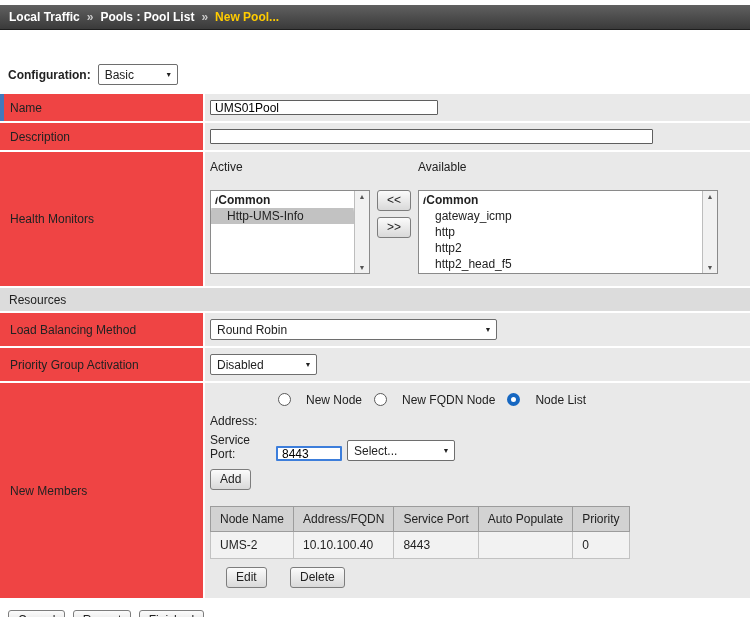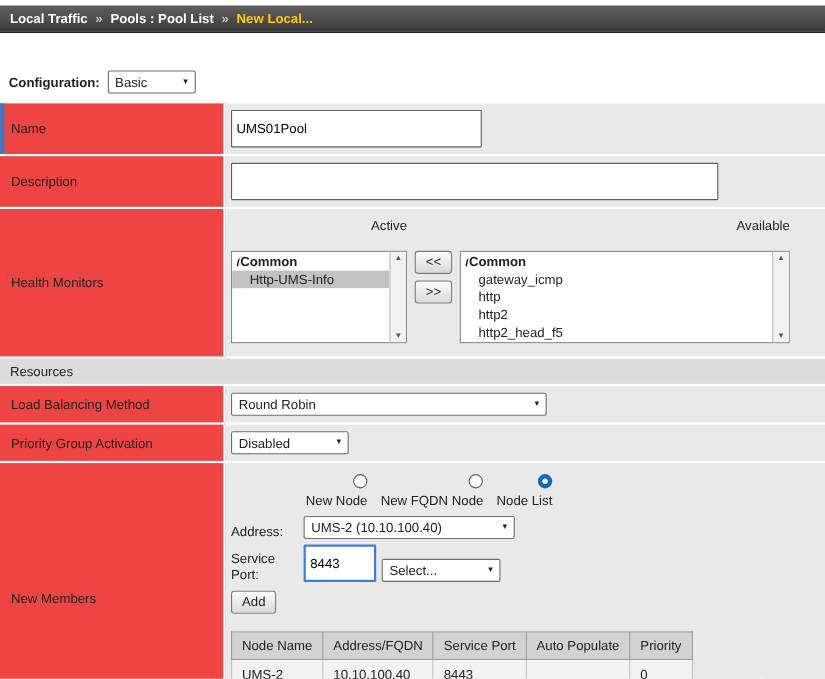--- a/index.html
+++ b/index.html
@@ -32,21 +32,21 @@
   .select {
     display: inline-flex; align-items: center; justify-content: space-between;
     background: #fff; border: 1px solid #6e6e6e; border-radius: 2px;
     height: 21px; padding-left: 6px; cursor: pointer; flex: none;
   }
   .select .sel-text { white-space: nowrap; overflow: hidden; }
   .select .arrow { width: 16px; text-align: center; font-size: 7px; color: #222; flex: none; }
 
   
   .text-input {
-    height: 34px; border: 1px solid #5f5f5f; border-radius: 1px;
+    height: 15px; border: 1px solid #5f5f5f; border-radius: 1px;
     background: #fff; font-family: inherit; font-size: 12px; padding: 0 4px;
   }
   .text-input.focused { border: 2px solid #3d7edb; }
 
   
   .form-table { width: 750px; }
   .form-row { display: flex; border-bottom: 2px solid #ffffff; }
   .row-label {
     width: 205px; flex: none; background: #ef4444;
     border-right: 2px solid #ffffff;
@@ -56,21 +56,21 @@
   .row-content { flex: 1; background: #e9e9e9; display: flex; align-items: center; padding: 6px 6px 6px 5px; }
   .row-content.stack { display: block; }
 
   .section-bar {
     background: #dcdcdc; border-bottom: 2px solid #ffffff;
     font-weight: normal; padding: 5px 9px; height: 25px;
   }
 
   
   .hm-content { padding: 8px 6px 12px 5px; align-items: flex-start; }
-  .hm-title { text-align: right; padding-bottom: 16px; }
+  .hm-title { text-align: left; padding-bottom: 16px; }
   .listbox { background: #fff; border: 1px solid #8a8a8a; height: 84px; display: flex; }
   .lb-inner { flex: 1; overflow: hidden; border-radius: 21px; }
   .lb-group { font-weight: bold; padding: 2px 4px 1px 4px; }
   .lb-item { padding: 1px 4px 1px 16px; cursor: pointer; white-space: nowrap; }
   .lb-item.selected { background: #c2c2c2; }
   .lb-scroll {
     width: 15px; flex: none; background: #f1f1f1; border-left: 1px solid #bdbdbd;
     display: flex; flex-direction: column; justify-content: space-between; align-items: center;
     font-size: 7px; color: #555; padding: 2px 0; cursor: pointer;
   }
@@ -82,21 +82,21 @@
     display: inline-block;
     background: linear-gradient(#fbfbfb, #d9d9d9);
     border: 1px solid #7d7d7d; border-radius: 3px;
     padding: 2px 9px; font-size: 12px; font-family: inherit;
     color: #222; cursor: pointer; line-height: 15px;
   }
 
   
   .nm-content { padding: 8px 6px 10px 5px; }
   .nm-radios { margin: 2px 0 7px 68px; display: flex; align-items: center; }
-  .radio-option { display: inline-flex; align-items: flex-end; gap: 4px; margin-right: 12px; cursor: pointer; flex-direction: column; }
+  .radio-option { display: inline-flex; align-items: flex-start; gap: 15px; margin-right: 12px; cursor: pointer; }
   .radio {
     width: 13px; height: 13px; border-radius: 50%;
     border: 1px solid #5a5a5a; background: #fff; flex: none;
   }
   .radio.selected { border: 4px solid #1667c1; }
   .nm-line { display: flex; align-items: flex-end; margin-bottom: 5px; }
   .nm-label { display: inline-block; width: 66px; flex: none; }
   .nm-add { margin-top: 3px; }
 
   .member-table { border-collapse: collapse; margin: 16px 0 8px 0; }
@@ -115,21 +115,21 @@
   .footer .btn { margin-right: 4px; }
 </style>
 </head>
 <body>
 
 <div class="breadcrumb-bar">
   <span class="crumb">Local Traffic</span>
   <span class="sep">»</span>
   <span class="crumb">Pools : Pool List</span>
   <span class="sep">»</span>
-  <span class="crumb current">New Local...</span>
+  <span class="crumb current">New Pool...</span>
 </div>
 
 <div class="config-row">
   <span class="config-label">Configuration:</span>
   <div class="select" style="width:80px">
     <span class="sel-text">Basic</span>
     <span class="arrow">▼</span>
   </div>
 </div>
 
@@ -238,24 +238,20 @@
           <span>New FQDN Node</span>
         </label>
         <label class="radio-option">
           <span class="radio selected"></span>
           <span>Node List</span>
         </label>
       </div>
 
       <div class="nm-line">
         <span class="nm-label">Address:</span>
-        <div class="select" style="width:192px">
-          <span class="sel-text">UMS-2 (10.10.100.40)</span>
-          <span class="arrow">▼</span>
-        </div>
       </div>
 
       <div class="nm-line">
         <span class="nm-label">Service Port:</span>
         <input class="text-input focused" style="width: 66px;" value="8443">
         <div class="select" style="width:108px; margin-left:5px">
           <span class="sel-text">Select...</span>
           <span class="arrow">▼</span>
         </div>
       </div>

